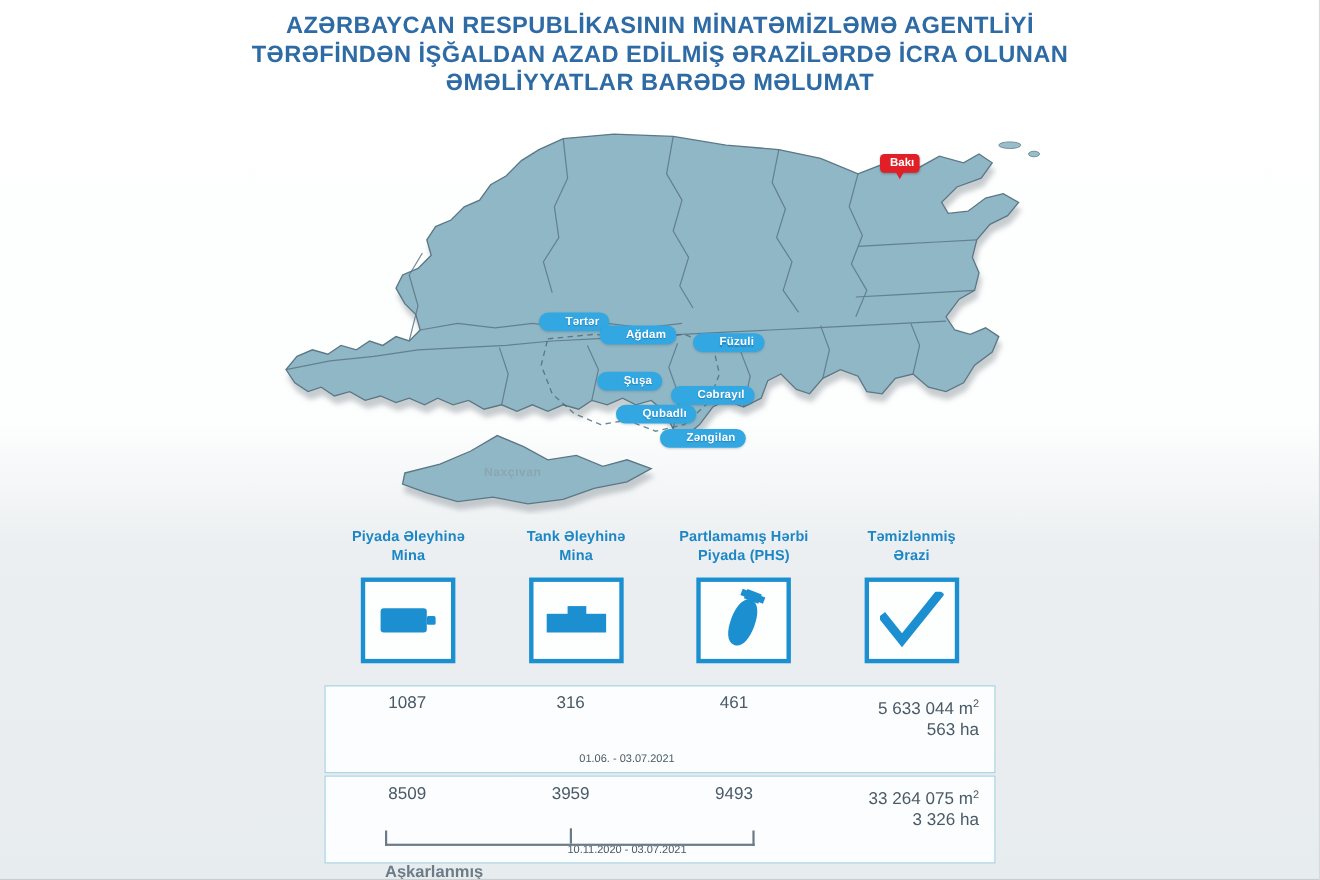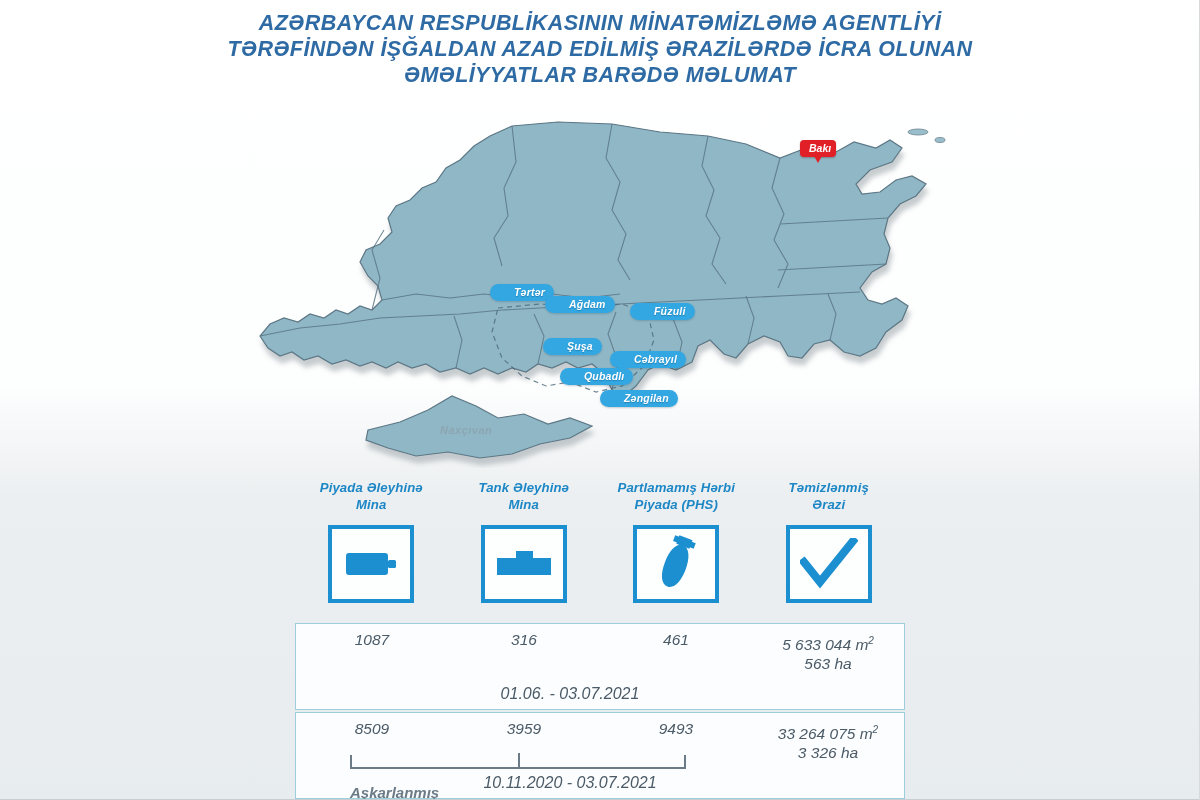--- a/index.html
+++ b/index.html
@@ -8,21 +8,20 @@
     width:1200px;height:800px;overflow:hidden;
     background:#ffffff;
     font-family:"Liberation Sans","DejaVu Sans",sans-serif;
     -webkit-font-smoothing:antialiased;
   }
   #stage{
     position:relative;width:1200px;height:800px;
     background:
       linear-gradient(180deg,#ffffff 0%,#fdfefe 48%,#eceff1 62%,#e7ecee 100%);
     overflow:hidden;
-    font-style:italic;
   }
   #stage::after{
     content:"";position:absolute;left:0;right:0;bottom:0;height:1px;
     background:#c9ced1;
   }
   #stage::before{
     content:"";position:absolute;top:0;bottom:0;right:0;width:1px;
     background:#d6dadd;z-index:6;
   }
 
@@ -101,26 +100,26 @@
     border:1.5px solid #9ecede;
     background:#fcfdfe;
     margin-top:20px;
     padding:7px 0 6px 0;
     box-sizing:border-box;
   }
   .data-box.second{margin-top:2px;}
   .num-row{display:flex;align-items:flex-start;}
   .num-cell{flex:1;text-align:center;color:#4a5a66;font-size:15.5px;font-weight:normal;}
   .num-cell.area{
-    text-align:center;padding-right:0;line-height:19px;
+    text-align:right;padding-right:14px;line-height:19px;
   }
   .num-cell.area .ha{display:block;}
   .num-cell sup{font-size:10px;}
   .date-row{
-    text-align:center;color:#4a5a66;font-size:16px;
+    text-align:center;color:#4a5a66;font-size:10px;
     margin-top:12px;
     padding-right:60px;
   }
 
   
   .bracket{position:absolute;left:350px;top:755px;width:336px;height:14px;}
   .bracket .hline{position:absolute;left:0;top:12px;width:100%;height:2px;background:#6b7b87;}
   .bracket .tick{position:absolute;width:2px;background:#6b7b87;}
   .bracket .tick.l{left:0;top:0;height:14px;}
   .bracket .tick.r{right:0;top:0;height:14px;}

